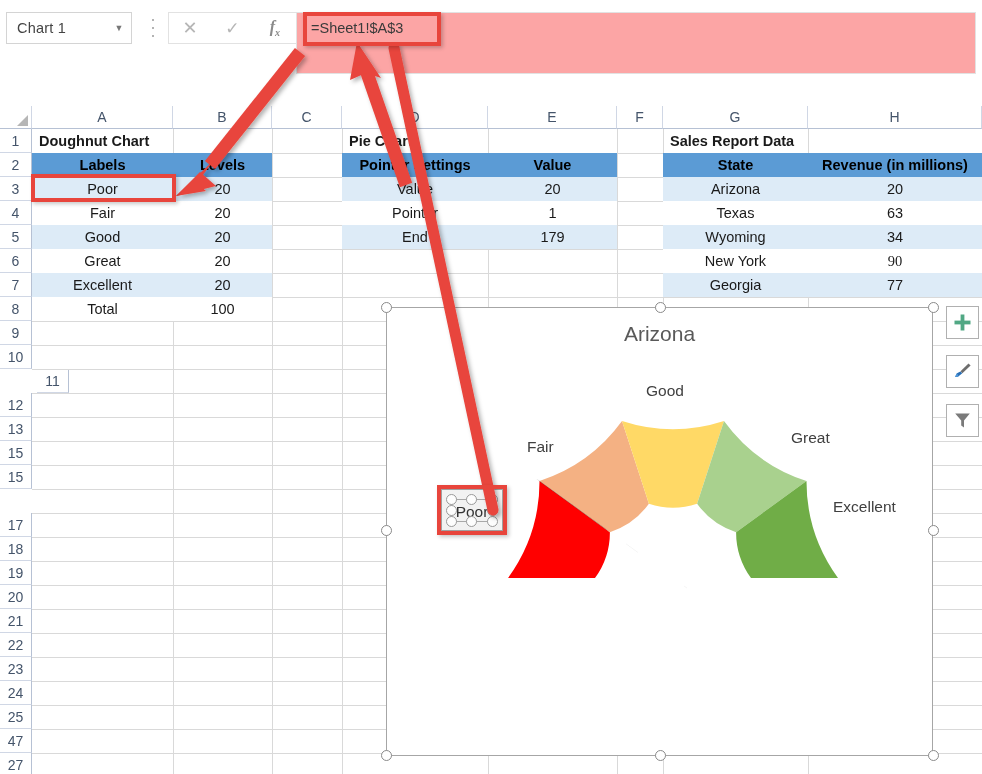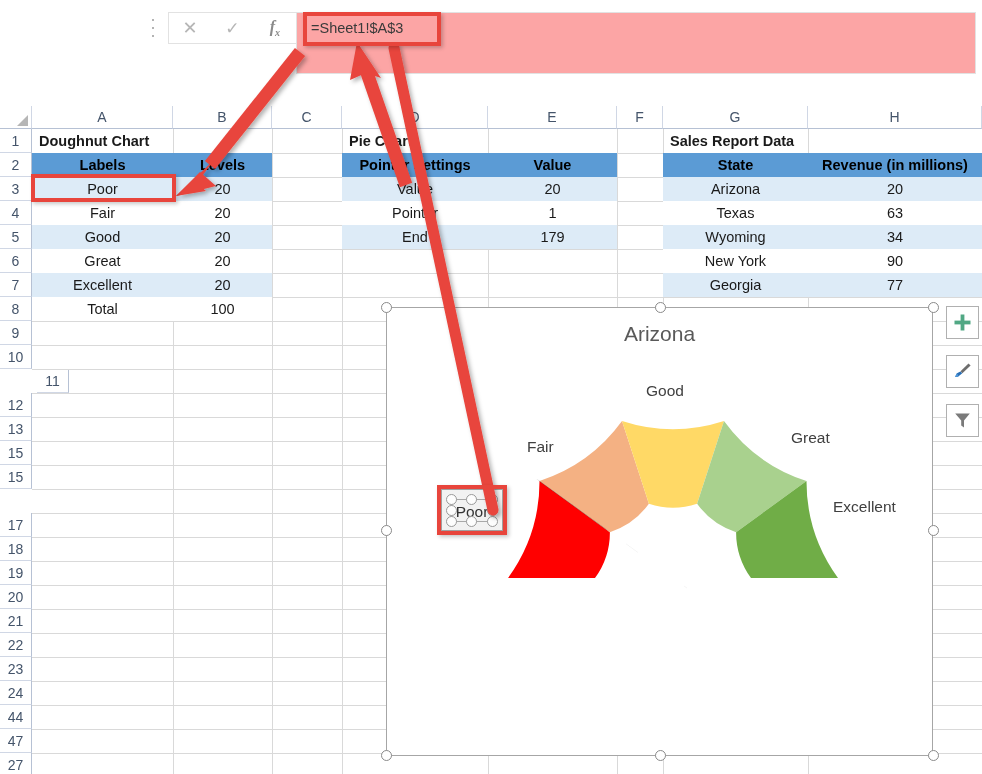--- a/index.html
+++ b/index.html
@@ -130,20 +130,24 @@
     box-shadow: 2px 2px 4px rgba(0,0,0,.22);
   }
   .anno-svg { position: absolute; left: 0; top: 0; width: 982px; height: 774px; z-index: 39; pointer-events: none; }
 </style>
 </head>
 <body>
 
 <div id="app">
 
   <div class="formula-row">
+    <div class="name-box">
+      <span class="name-box-text">Chart 1</span>
+      <span class="name-box-caret">▼</span>
+    </div>
     <div class="kebab">
         <i></i>
         <i></i>
         <i></i>
       </div>
     <div class="fbar-btns">
       <span class="fb-icon fb-x">✕</span>
       <span class="fb-icon fb-check">✓</span>
       <span class="fb-icon fb-fx">f<sub>x</sub></span>
     </div>
@@ -184,21 +188,21 @@
         <div class="rowhead" style="top: 359px;">15</div>
         <div class="rowhead" style="top: 379px; margin-top: 36px;">16</div>
         <div class="rowhead" style="top: 407px; text-align: center;">17</div>
         <div class="rowhead" style="top: 431px;">18</div>
         <div class="rowhead" style="top: 455px;">19</div>
         <div class="rowhead" style="top: 479px;">20</div>
         <div class="rowhead" style="top: 503px;">21</div>
         <div class="rowhead" style="top: 527px;">22</div>
         <div class="rowhead" style="top: 551px;">23</div>
         <div class="rowhead" style="top: 575px;">24</div>
-        <div class="rowhead" style="top: 599px;">44</div>
+        <div class="rowhead" style="top: 599px;">25</div>
         <div class="rowhead" style="top: 623px;">47</div>
         <div class="rowhead" style="top: 647px;">27</div>
       </div>
     <div id="gridlines">
         <div class="gridline-v" style="left: 173px; top: 23px; height: 645px;"></div>
         <div class="gridline-v" style="left: 272px; top: 23px; height: 645px;"></div>
         <div class="gridline-v" style="left: 342px; top: 23px; height: 645px;"></div>
         <div class="gridline-v" style="left: 488px; top: 23px; height: 645px;"></div>
         <div class="gridline-v" style="left: 617px; top: 23px; height: 645px;"></div>
         <div class="gridline-v" style="left: 663px; top: 23px; height: 645px;"></div>
@@ -258,21 +262,21 @@
         <div class="cell l bold" style="left: 663px; width: 145px; top: 23px;">Sales Report Data</div>
         <div class="cell hdr" style="left: 663px; width: 145px; top: 47px;">State</div>
         <div class="cell hdr" style="left: 808px; width: 174px; top: 47px;">Revenue (in millions)</div>
         <div class="cell c band" style="left: 663px; width: 145px; top: 71px;">Arizona</div>
         <div class="cell c band" style="left: 808px; width: 174px; top: 71px;">20</div>
         <div class="cell c plain" style="left: 663px; width: 145px; top: 95px;">Texas</div>
         <div class="cell c plain" style="left: 808px; width: 174px; top: 95px;">63</div>
         <div class="cell c band" style="left: 663px; width: 145px; top: 119px;">Wyoming</div>
         <div class="cell c band" style="left: 808px; width: 174px; top: 119px;">34</div>
         <div class="cell c plain" style="left: 663px; width: 145px; top: 143px;">New York</div>
-        <div class="cell c plain" style="left: 808px; width: 174px; top: 143px;">90</div>
+        <div class="cell c plain" style="left: 808px; width: 174px; top: 143px; font-family: Liberation Serif, serif;">90</div>
         <div class="cell c band" style="left: 663px; width: 145px; top: 167px;">Georgia</div>
         <div class="cell c band" style="left: 808px; width: 174px; top: 167px;">77</div>
       </div>
   </div>
 
   <div class="chart-obj">
     <div class="chart-title">Arizona</div>
     <svg class="gauge-wrap" viewBox="0 0 547 449">
       <g>
         <path id="seg0" fill="#FF0000" d="M 121 270 A 165 165 0 0 0 152.51219592813368 173.01543337174192 L 222.8966744387541 224.15275032118709 A 78 78 0 0 1 208 270 Z"></path>

